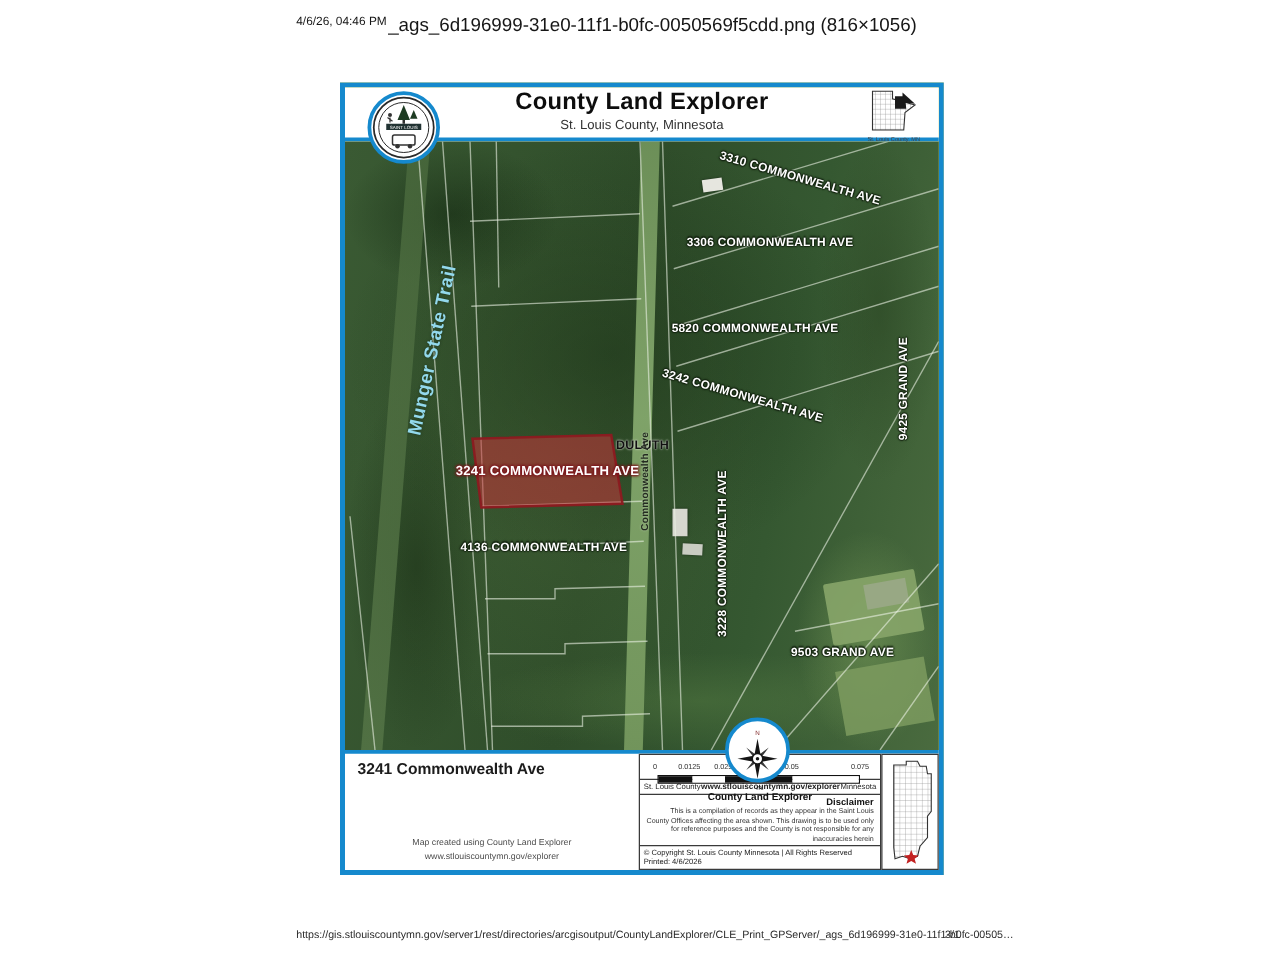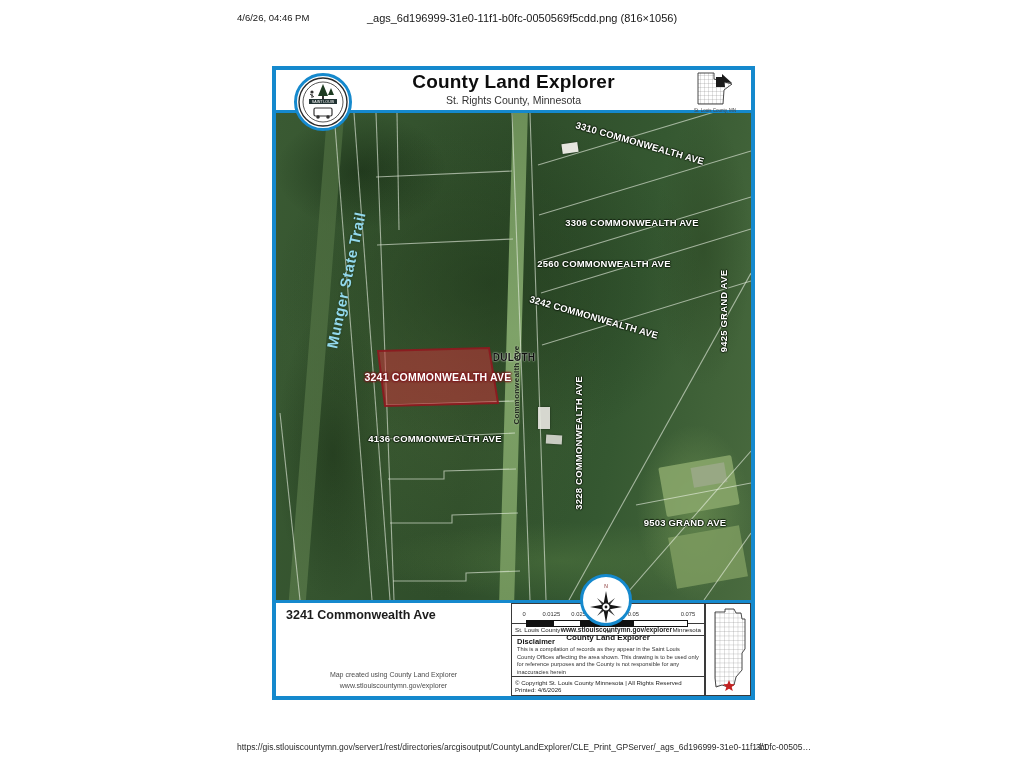--- a/index.html
+++ b/index.html
@@ -2,21 +2,21 @@
 <html><head>
 <meta charset="utf-8">
 <style>
   html,body{margin:0;padding:0;}
   body{
     width:1024px;height:768px;position:relative;overflow:hidden;
     background:#fff;font-family:"Liberation Sans",sans-serif;color:#111;
   }
   
   .chrome-top-left{position:absolute;left:237px;top:12px;font-size:9.5px;color:#161616;}
-  .chrome-top-title{position:absolute;left:22px;top:12px;width:1000px;text-align:center;font-size:11px;color:#161616;}
+  .chrome-top-title{position:absolute;left:22px;top:12px;width:1000px;text-align:center;font-size:15px;color:#161616;}
   .chrome-bottom-url{position:absolute;left:237px;top:742px;font-size:8.5px;color:#2a2a2a;text-align:right;}
   .chrome-bottom-page{position:absolute;left:756px;top:742px;font-size:8.5px;color:#2a2a2a;}
 
   
   .doc{position:absolute;left:272px;top:66px;width:475px;height:626px;border:4px solid #1589cd;background:#fde047;}
 
   .doc-header{position:relative;height:43px;box-sizing:border-box;border-bottom:3px solid #1589cd;background:#fff;z-index:5;}
   .doc-title{position:absolute;left:0;right:0;top:1px;text-align:center;font-size:19px;font-weight:bold;color:#0d0d0d;letter-spacing:.2px;}
   .doc-subtitle{position:absolute;left:0;right:0;top:24px;text-align:center;font-size:10.5px;color:#333;}
 
@@ -49,33 +49,33 @@
   .b2{left:262px;top:294px;width:12px;height:22px;background:#d6d7cf;}
   .b3{left:270px;top:322px;width:16px;height:9px;background:#c9ccc2;transform:rotate(3deg);}
   .b4{left:416px;top:352px;width:34px;height:20px;background:#9aa887;opacity:.9;transform:rotate(-10deg);}
 
   .parcel-svg{position:absolute;left:0;top:0;width:475px;height:487px;}
 
   .map-label{position:absolute;white-space:nowrap;font-weight:bold;font-size:9.5px;color:#fff;
     transform:translate(-50%,-50%);letter-spacing:.2px;
     text-shadow:-1px 0 1px rgba(18,30,14,.85),1px 0 1px rgba(18,30,14,.85),0 -1px 1px rgba(18,30,14,.85),0 1px 1px rgba(18,30,14,.85);}
   .lbl-3310{left:364px;top:30px;transform:translate(-50%,-50%) rotate(16deg);}
-  .lbl-3306{left:356px;top:81px;margin-top:28px;}
+  .lbl-3306{left:340px;top:81px;}
   .lbl-3250{left:328px;top:150px;}
   .lbl-3242{left:318px;top:204px;transform:translate(-50%,-50%) rotate(16deg);}
   .lbl-9425{left:447px;top:198px;transform:translate(-50%,-50%) rotate(-90deg);}
   .lbl-duluth{left:238px;top:244px;font-size:10px;color:#101010;
     text-shadow:0 0 2px rgba(240,245,235,.8),0 0 1px rgba(240,245,235,.8);text-align:right;}
   .lbl-commonwealth-st{left:240px;top:272px;transform:translate(-50%,-50%) rotate(-90deg);
     font-size:8px;font-weight:600;color:#232a20;text-shadow:0 0 2px rgba(220,230,210,.6);}
   .lbl-3241{left:162px;top:264px;font-size:10.5px;
     text-shadow:-1px 0 2px rgba(125,22,28,.95),1px 0 2px rgba(125,22,28,.95),0 -1px 2px rgba(125,22,28,.95),0 1px 2px rgba(125,22,28,.95);}
   .lbl-3221{left:159px;top:325px;}
   .lbl-3228{left:302px;top:330px;transform:translate(-50%,-50%) rotate(-90deg);}
-  .lbl-9503{left:409px;top:409px;}
+  .lbl-9503{left:398px;top:409px;}
   .lbl-munger{left:70px;top:167px;transform:translate(-50%,-50%) rotate(-78deg);
     font-size:15px;font-weight:600;color:#93d9ec;letter-spacing:.5px;
     text-shadow:0 0 2px rgba(15,35,25,.7);}
 
   
   .bump{position:absolute;left:304px;top:504px;width:52px;height:52px;border-radius:50%;
     background:#fff;border:3px solid #1589cd;box-sizing:border-box;z-index:4;}
   .bump svg{position:absolute;left:3px;top:5px;}
 
   
@@ -88,39 +88,39 @@
   .scale-ticks{position:absolute;left:12px;top:7px;width:164px;height:7px;font-size:5.8px;color:#333;}
   .scale-ticks span{position:absolute;transform:translateX(-50%);}
   .scale-bar{position:absolute;left:14px;top:16px;width:160px;height:5px;border:1px solid #111;display:flex;}
   .scale-bar i{display:block;height:100%;}
   .sb1{width:16.7%;background:#111;} .sb2{width:16.6%;background:#fff;}
   .sb3{width:33.4%;background:#111;} .sb4{width:33.3%;background:#fff;}
   .scale-mi{position:absolute;left:0;width:100%;top:24px;text-align:center;font-size:5.5px;color:#333;}
   .scale-caption{position:absolute;left:0;width:100%;top:29px;text-align:center;font-size:8px;font-weight:bold;color:#111;}
   .org-row{border-top:1px solid #3a3a3a;display:flex;justify-content:space-between;align-items:center;padding:2px 3px;font-size:6.2px;color:#222;}
   .org-center{font-weight:bold;font-size:6.6px;}
-  .disc-sec{border-top:1px solid #3a3a3a;flex:1;text-align:left;padding:1px 5px 0;}
+  .disc-sec{border-top:1px solid #3a3a3a;flex:1;text-align:right;padding:1px 5px 0;}
   .disc-title{font-size:7.5px;font-weight:bold;color:#111;}
   .disc-text{font-size:5.7px;color:#333;line-height:1.3;}
   .copy-row{border-top:1px solid #3a3a3a;font-size:6.1px;color:#222;padding:2px 3px;}
   .f-right{width:46px;border:1px solid #3a3a3a;box-sizing:border-box;position:relative;background:#fff;}
 </style>
 </head>
 <body>
 
 <div class="chrome-top-left">4/6/26, 04:46 PM</div>
 <div class="chrome-top-title">_ags_6d196999-31e0-11f1-b0fc-0050569f5cdd.png (816×1056)</div>
 <div class="chrome-bottom-url">https://gis.stlouiscountymn.gov/server1/rest/directories/arcgisoutput/CountyLandExplorer/CLE_Print_GPServer/_ags_6d196999-31e0-11f1-b0fc-00505…</div>
 <div class="chrome-bottom-page">3/1</div>
 
 <div class="doc">
 
   <div class="doc-header">
     <div class="doc-title">County Land Explorer</div>
-    <div class="doc-subtitle">St. Rights County, Minnesota</div>
+    <div class="doc-subtitle">St. Louis County, Minnesota</div>
   </div>
 
   <div class="seal">
     <svg width="52" height="52" viewBox="0 0 52 52">
       <circle cx="26" cy="26" r="24" fill="#fff" stroke="#2a2a2a" stroke-width="1.4"></circle>
       <circle cx="26" cy="26" r="20" fill="#fff" stroke="#2a2a2a" stroke-width="0.8"></circle>
       <polygon points="26,8 31,20 21,20" fill="#1d3b22"></polygon>
       <rect x="25" y="20" width="2" height="3" fill="#333"></rect>
       <polygon points="34,12 37,19 31,19" fill="#1d3b22"></polygon>
       <circle cx="15" cy="16" r="1.6" fill="#333"></circle>
@@ -187,21 +187,21 @@
         <path d="M345,487 L475,338"></path>
         <path d="M428,487 L475,420"></path>
         <path d="M360,392 L475,370"></path>
       </g>
 
       <polygon points="102,238 213,235 222,290 109,293" fill="rgba(198,52,58,0.55)" stroke="rgba(140,26,32,0.95)" stroke-width="2"></polygon>
     </svg>
 
     <div class="map-label lbl-3310">3310 COMMONWEALTH AVE</div>
     <div class="map-label lbl-3306">3306 COMMONWEALTH AVE</div>
-    <div class="map-label lbl-3250">2560 COMMONWEALTH AVE</div>
+    <div class="map-label lbl-3250">5820 COMMONWEALTH AVE</div>
     <div class="map-label lbl-3242">3242 COMMONWEALTH AVE</div>
     <div class="map-label lbl-9425">9425 GRAND AVE</div>
     <div class="map-label lbl-duluth">DULUTH</div>
     <div class="map-label lbl-commonwealth-st">Commonwealth Ave</div>
     <div class="map-label lbl-3241">3241 COMMONWEALTH AVE</div>
     <div class="map-label lbl-3221">4136 COMMONWEALTH AVE</div>
     <div class="map-label lbl-3228">3228 COMMONWEALTH AVE</div>
     <div class="map-label lbl-9503">9503 GRAND AVE</div>
     <div class="map-label lbl-munger">Munger State Trail</div>
   </div>

